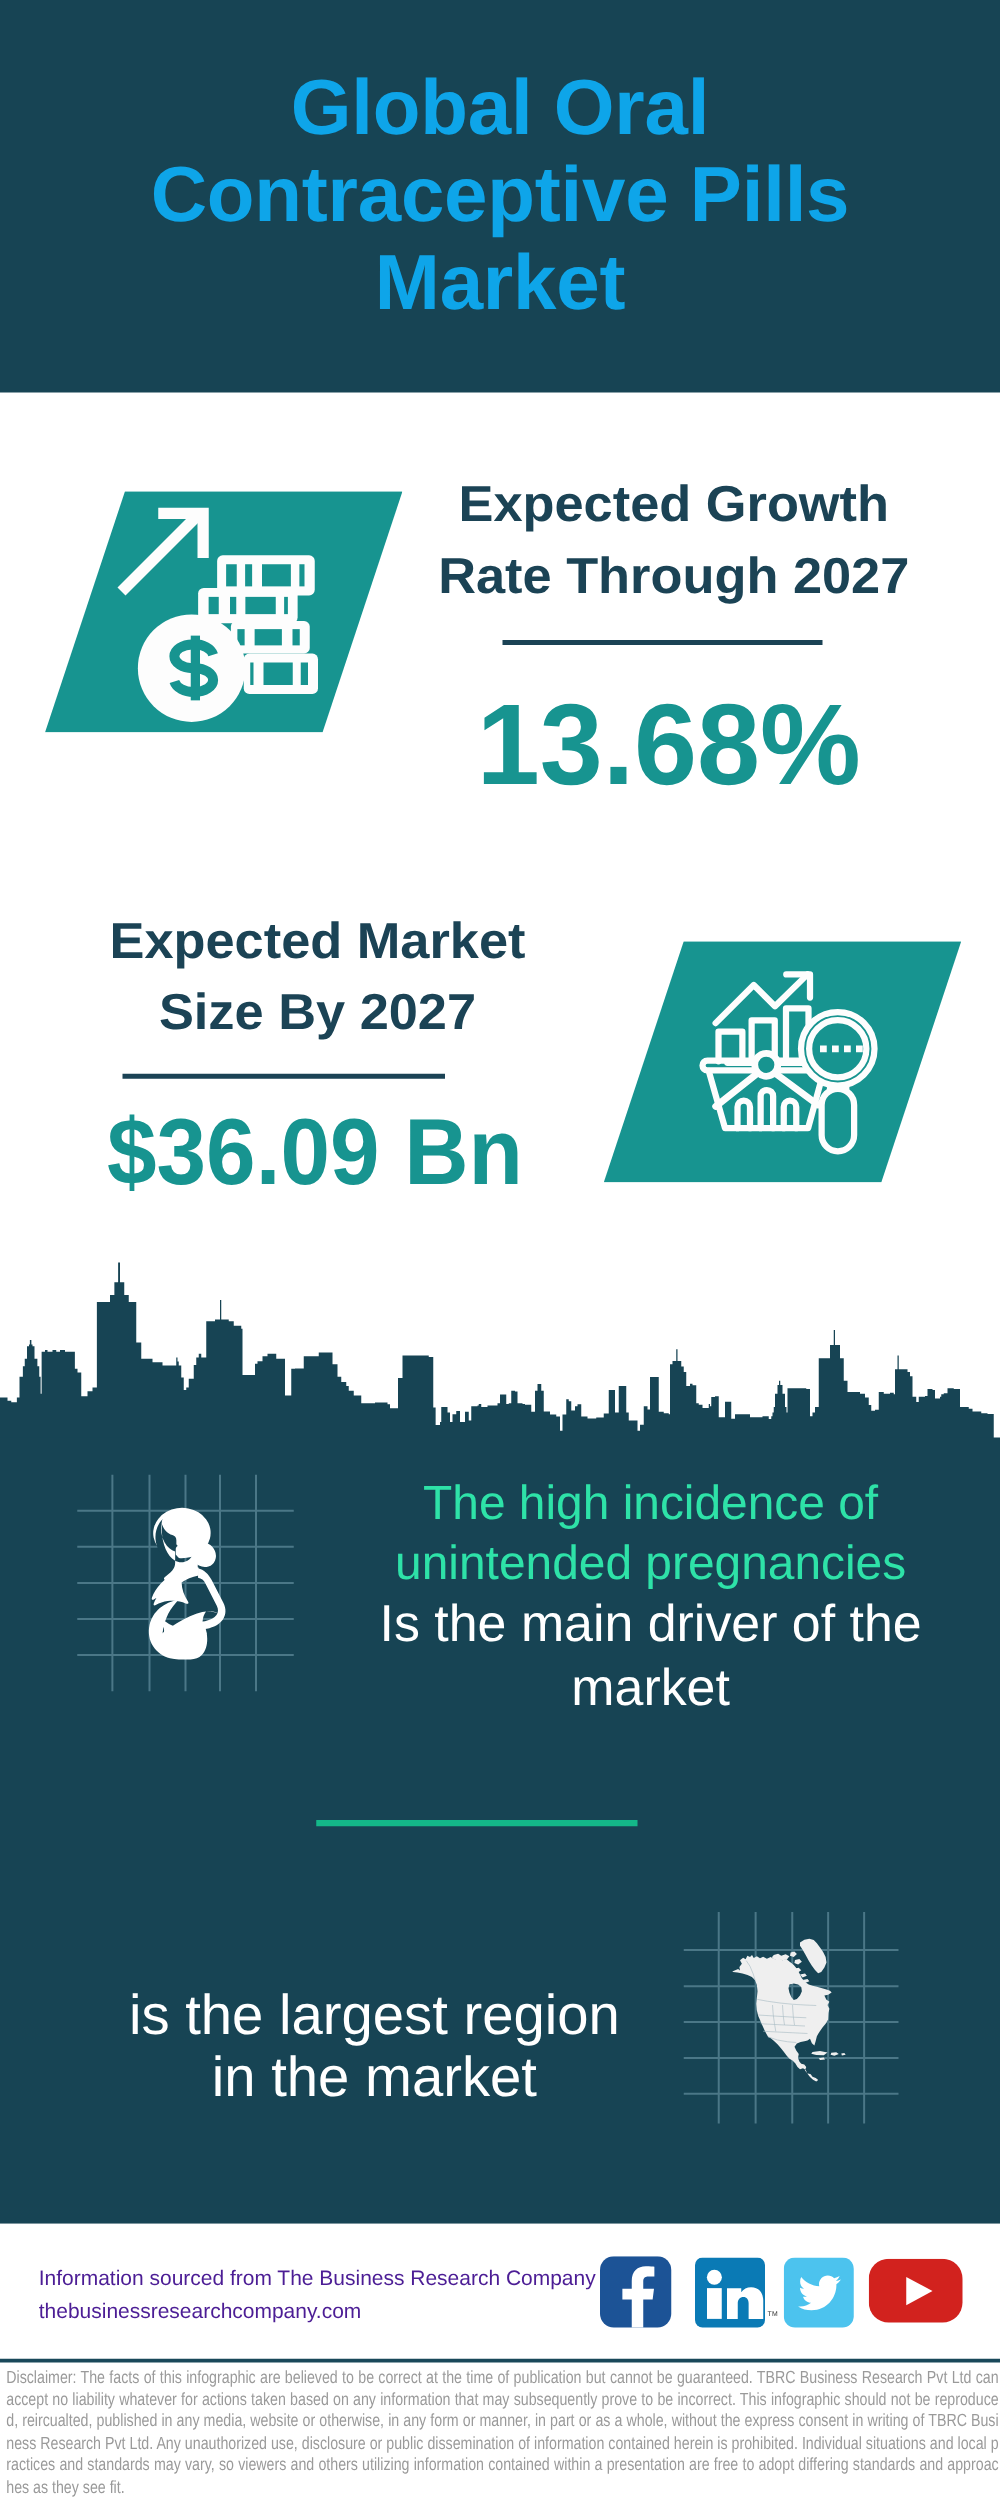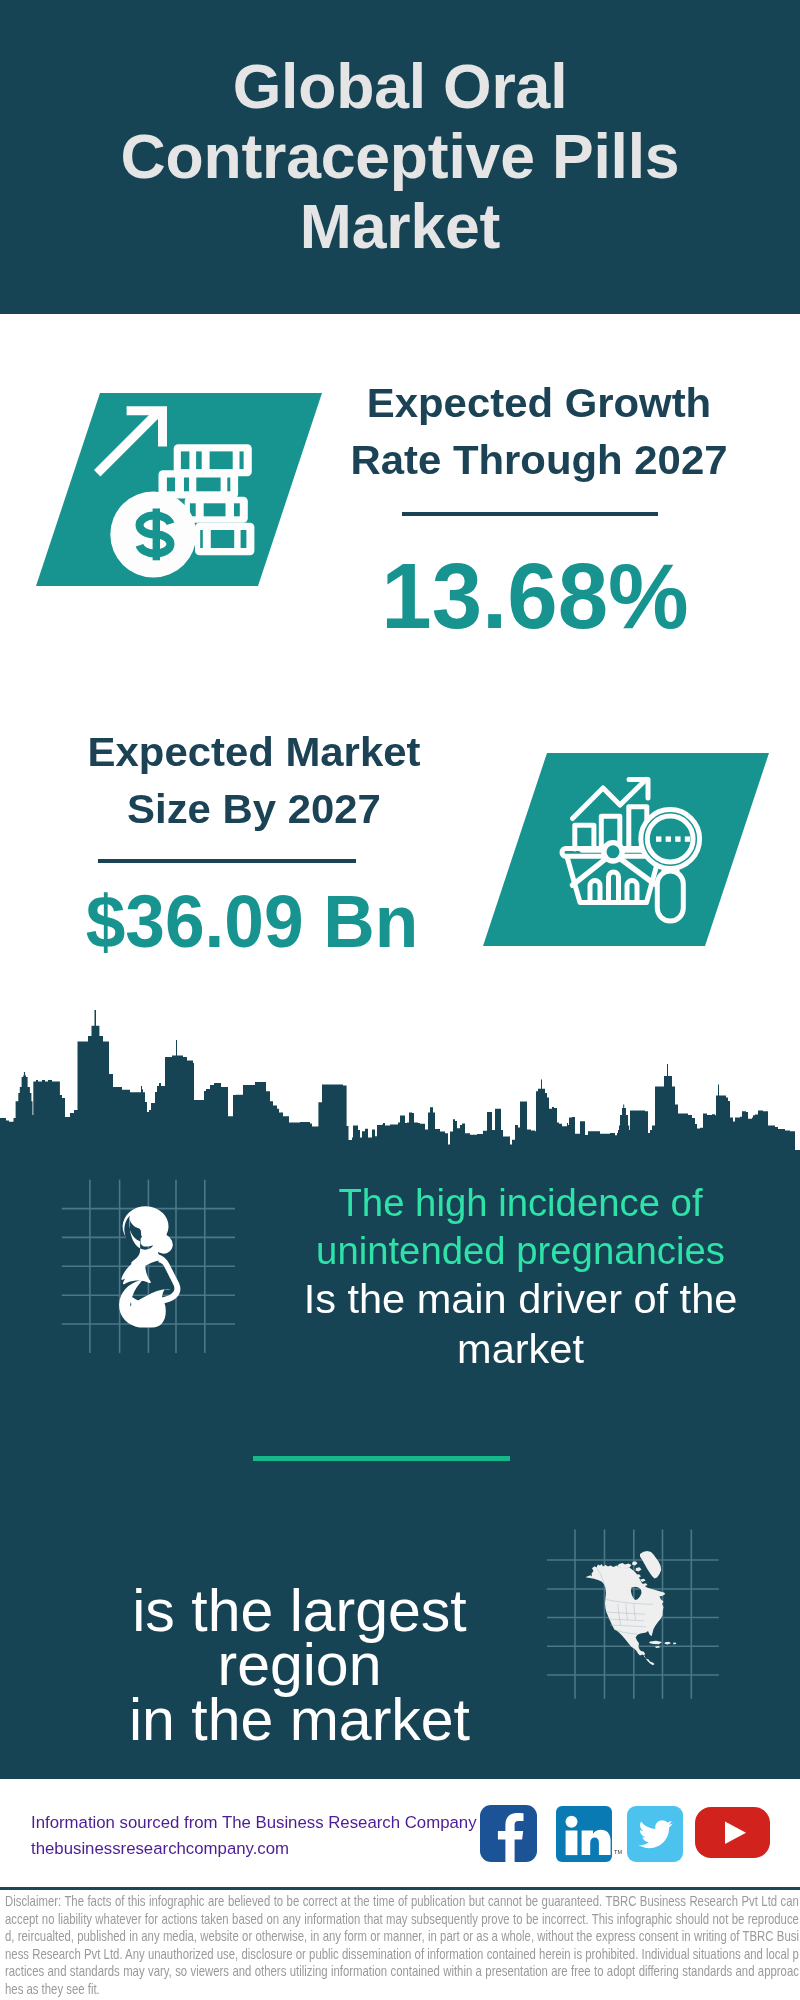--- a/index.html
+++ b/index.html
@@ -3,36 +3,36 @@
 <meta charset="utf-8">
 <style>
   * { margin:0; padding:0; box-sizing:border-box; }
   html,body { width:800px; height:2000px; }
   body { font-family:"Liberation Sans", sans-serif; background:#ffffff; overflow:hidden; }
   .page { position:relative; width:800px; height:2000px; background:#fff; }
 
   
   .header { position:absolute; left:0; top:0; width:800px; height:314px; background:#174454; }
   .title { position:absolute; left:100px; top:51px; width:600px; text-align:center;
-           color:#e5e5e5; font-size:62.5px; font-weight:bold; line-height:70px; letter-spacing:-0.2px; }
+           color:#0ea5e9; font-size:62.5px; font-weight:bold; line-height:70px; letter-spacing:-0.2px; }
 
   
   .stat-head { color:#1b4355; font-weight:bold; font-size:40.5px; line-height:56.5px; text-align:center;
                transform:scaleX(1.034); transform-origin:center top; }
   .rule { height:4px; background:#1b4355; }
   .stat-val { color:#179490; font-weight:bold; font-size:92px; line-height:80px; text-align:center;
               transform:scaleX(0.985); transform-origin:center top; }
 
   .src { position:absolute; color:#4c1d95; font-size:16.8px; line-height:26px; }
   .soc { position:absolute; }
 
 
   .insight { position:absolute; text-align:center; font-size:38.3px; line-height:48.2px; }
   .insight.big { font-size:41.5px; line-height:49.5px; }
-  .insight.big .rest { font-size:59px; }
+  .insight.big .rest { font-size:45px; }
   .insight .hl { color:#2ee2a8; font-weight:normal; }
   .insight .rest { color:#ffffff; font-size:41.5px; }
   .divider { position:absolute; height:4px; background:#14b889; }
 
   .stat-val.v2 { font-size:75px; transform:scaleX(0.95); }
 
   
   .tile { position:absolute; width:286px; height:193px; }
   .tile .shape { position:absolute; inset:0; background:#179490;
                  clip-path: polygon(64px 0, 286px 0, 222px 193px, 0 193px); }

